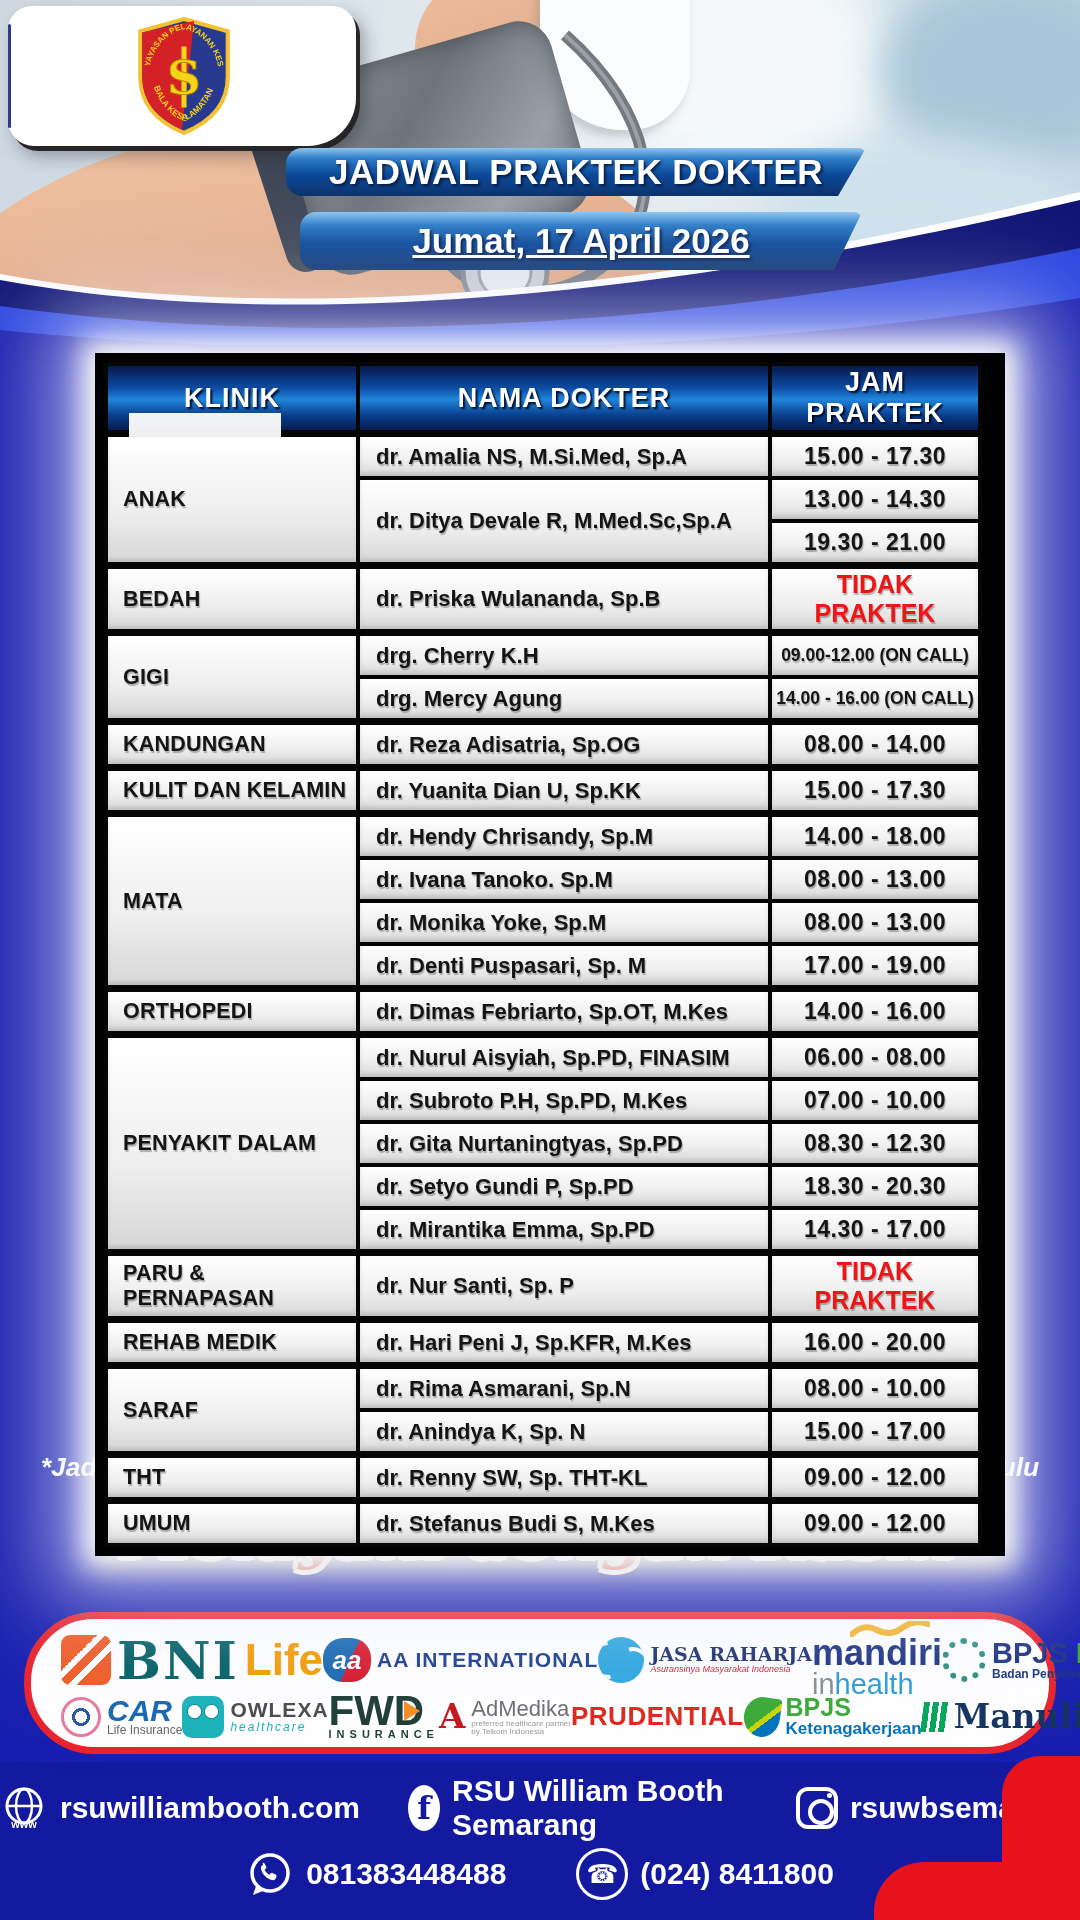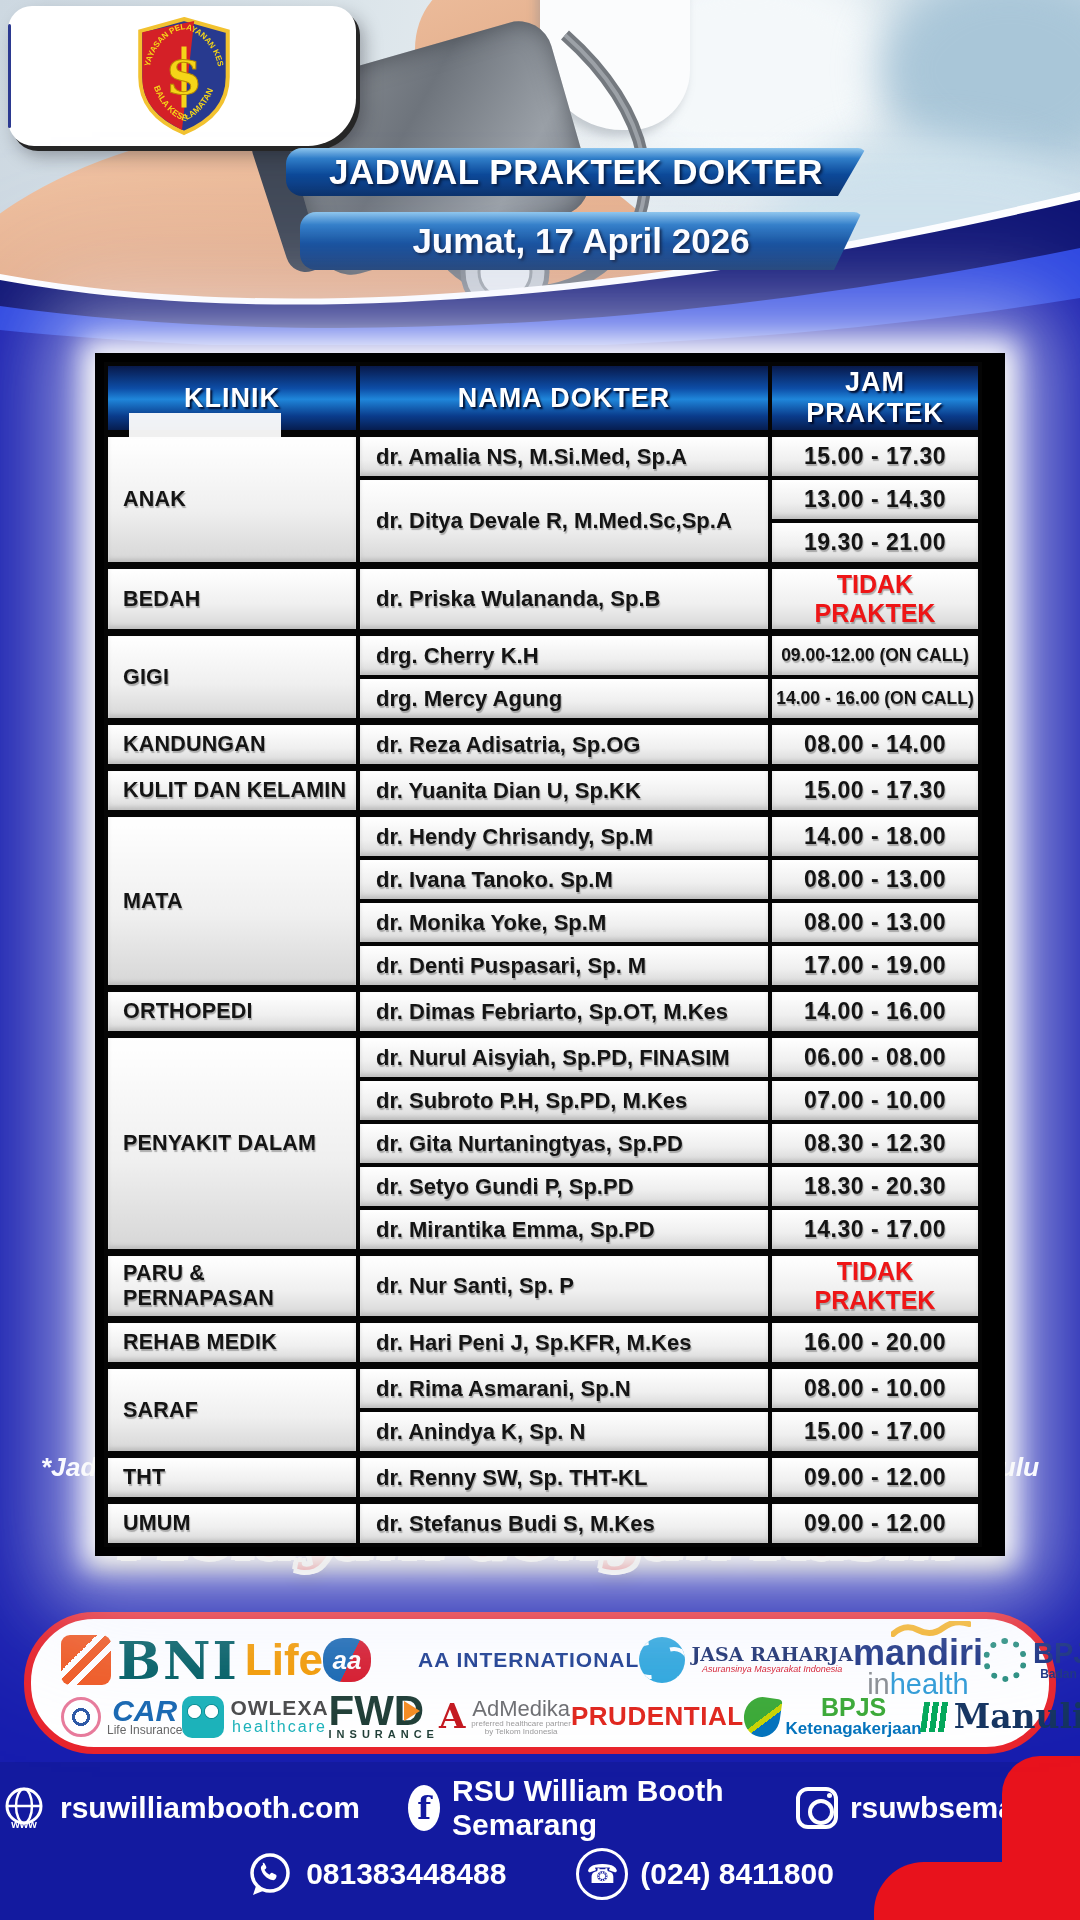--- a/index.html
+++ b/index.html
@@ -43,21 +43,21 @@
   .shield-block{flex:1;display:flex;align-items:center;justify-content:center;height:100%;}
 
   
   .banner{position:absolute;z-index:6;display:flex;align-items:center;justify-content:center;
           color:#fff;font-weight:bold;
           background:linear-gradient(180deg,#8ec6ee 0%,#2e7cc8 22%,#0a4898 55%,#0a3c82 78%,#082f68 100%);
           border-radius:16px 8px 8px 16px;
           clip-path:polygon(0 0,100% 0,calc(100% - 28px) 100%,0 100%);
           text-shadow:2px 2px 3px rgba(2,18,52,.85);}
   .banner.title{left:286px;top:148px;width:580px;height:48px;font-size:35px;letter-spacing:.5px;}
-  .banner.date{left:300px;top:212px;width:562px;height:58px;font-size:35px;}
+  .banner.date{left:300px;top:212px;width:562px;height:58px;font-size:35px;text-decoration:underline;}
 
   
   .table-wrap{position:absolute;left:95px;top:353px;width:892px;z-index:8;background:#000;padding:9px;
       box-shadow:0 0 26px 12px rgba(255,255,255,.95),0 0 70px 40px rgba(255,255,255,.5),
                  0 0 130px 80px rgba(205,215,255,.22),0 12px 16px rgba(55,55,35,.55);}
   table.sched{border-collapse:collapse;width:874px;table-layout:fixed;}
   table.sched th,table.sched td{border:4px solid #050505;}
   table.sched th{height:38px;color:#fff;font-size:27px;letter-spacing:1px;
       background:linear-gradient(180deg,#08194a 0%,#0d4da6 35%,#1f86da 52%,#0a3c8c 78%,#061d4f 100%);
       text-shadow:2px 2px 2px rgba(0,8,38,.95);}
@@ -79,32 +79,32 @@
   .tagline{position:absolute;left:0;top:1498px;width:1080px;text-align:center;z-index:4;
         font-family:"DejaVu Serif",serif;font-style:italic;font-weight:bold;font-size:62px;
         color:#ee1b24;letter-spacing:1px;
         text-shadow:-4px -4px 0 #fff,4px -4px 0 #fff,-4px 4px 0 #fff,4px 4px 0 #fff,
                     0 -5px 0 #fff,0 5px 0 #fff,-5px 0 0 #fff,5px 0 0 #fff,0 8px 14px rgba(0,0,20,.4);}
 
   
   .partners{position:absolute;left:24px;top:1612px;width:1032px;height:142px;box-sizing:border-box;
             background:#fff;border:7px solid #e8232b;border-radius:70px;z-index:5;
             padding:8px 30px 8px;display:flex;flex-direction:column;justify-content:space-between;}
-  .prow{display:flex;align-items:center;justify-content:space-between;text-align:center;}
+  .prow{display:flex;align-items:center;justify-content:space-between;}
   .prow1{height:66px;} .prow2{height:52px;}
   .pitem{display:flex;align-items:center;gap:6px;white-space:nowrap;}
   .stack{display:flex;flex-direction:column;line-height:1.05;}
 
   .bni-icon{width:50px;height:50px;border-radius:9px;
      background:linear-gradient(135deg,#f15a23 0 36%,#fff 36% 45%,#f15a23 45% 57%,#fff 57% 66%,#f15a23 66%);}
   .bni-text{font-family:"DejaVu Serif",serif;font-weight:bold;font-size:52px;color:#005e63;letter-spacing:2px;}
   .life-text{font-weight:bold;font-size:44px;color:#f59b00;}
   .aa-icon{width:48px;height:44px;border-radius:20px;background:linear-gradient(115deg,#1767b1 55%,#d7182a 55%);
      color:#fff;font-weight:bold;font-style:italic;font-size:26px;display:flex;align-items:center;justify-content:center;}
-  .aa-name{color:#1b3c8f;font-weight:800;font-size:21px;letter-spacing:1px;margin-left:41px;}
+  .aa-name{color:#1b3c8f;font-weight:800;font-size:21px;letter-spacing:1px;}
   .jr-icon{width:46px;height:46px;border-radius:50%;background:#2da7dd;position:relative;overflow:hidden;}
   .jr-icon::before,.jr-icon::after{content:"";position:absolute;border:4px solid #fff;border-radius:50%;}
   .jr-icon::before{width:30px;height:30px;left:-8px;top:4px;border-right-color:transparent;border-top-color:transparent;transform:rotate(40deg);}
   .jr-icon::after{width:26px;height:26px;right:-6px;top:10px;border-left-color:transparent;border-bottom-color:transparent;transform:rotate(30deg);}
   .jr-name{font-family:"DejaVu Serif",serif;font-weight:bold;font-size:19px;color:#1b2f6e;}
   .jr-tag{font-size:9px;color:#d7182a;font-style:italic;}
   .mandiri-wave{display:block;margin-left:38px;}
   .mandiri-name{font-weight:bold;font-size:36px;color:#1b3281;line-height:.9;}
   .inhealth{font-size:29px;line-height:1;}
   .inhealth .in{color:#8a8d91;} .inhealth .health{color:#2f9bd6;}
@@ -116,21 +116,21 @@
       background:radial-gradient(circle at center,#fff 0 6px,#2b57a5 6px 9px,#fff 9px),
                  linear-gradient(90deg,transparent 16px,#2b57a5 16px 20px,transparent 20px),
                  linear-gradient(0deg,transparent 16px,#2b57a5 16px 20px,transparent 20px);}
   .car-name{font-style:italic;font-weight:900;font-size:30px;color:#1767b1;line-height:.9;}
   .car-sub{font-size:12px;color:#666;}
   .owl-icon{width:42px;height:42px;border-radius:10px;background:#19b2b9;position:relative;}
   .owl-icon::before,.owl-icon::after{content:"";position:absolute;top:9px;width:13px;height:13px;border-radius:50%;
       background:#fff;box-shadow:inset 0 0 0 3.5px #fff,0 0 0 1px #0d8a90;}
   .owl-icon::before{left:6px;} .owl-icon::after{right:6px;}
   .owlexa-name{font-weight:800;font-size:21px;color:#4a4a4a;letter-spacing:1px;}
-  .owlexa-sub{font-size:16px;color:#19b2b9;letter-spacing:2px;}
+  .owlexa-sub{font-size:12px;color:#19b2b9;letter-spacing:2px;font-style:italic;}
   .fwd-name{font-weight:900;font-size:42px;color:#1d3c34;line-height:.85;display:flex;align-items:center;}
   .fwd-play{width:0;height:0;border-left:16px solid #f68b1f;border-top:10px solid transparent;
             border-bottom:10px solid transparent;margin-left:-20px;}
   .fwd-sub{font-size:11px;letter-spacing:5px;color:#1d3c34;font-weight:bold;}
   .adm-icon{font-family:"DejaVu Serif",serif;font-weight:bold;font-size:34px;color:#c4161c;line-height:.9;}
   .adm-name{font-size:22px;color:#6d6e71;}
   .adm-sub{font-size:8px;color:#9a9a9a;}
   .pru-name{font-weight:900;font-size:26px;color:#e1251b;letter-spacing:.5px;}
   .bpjstk-leaf{width:36px;height:40px;border-radius:50% 4px 50% 50%;
       background:linear-gradient(135deg,#3aa935 0 52%,#c8d400 52% 62%,#0072bc 62% 100%);transform:rotate(8deg);}

